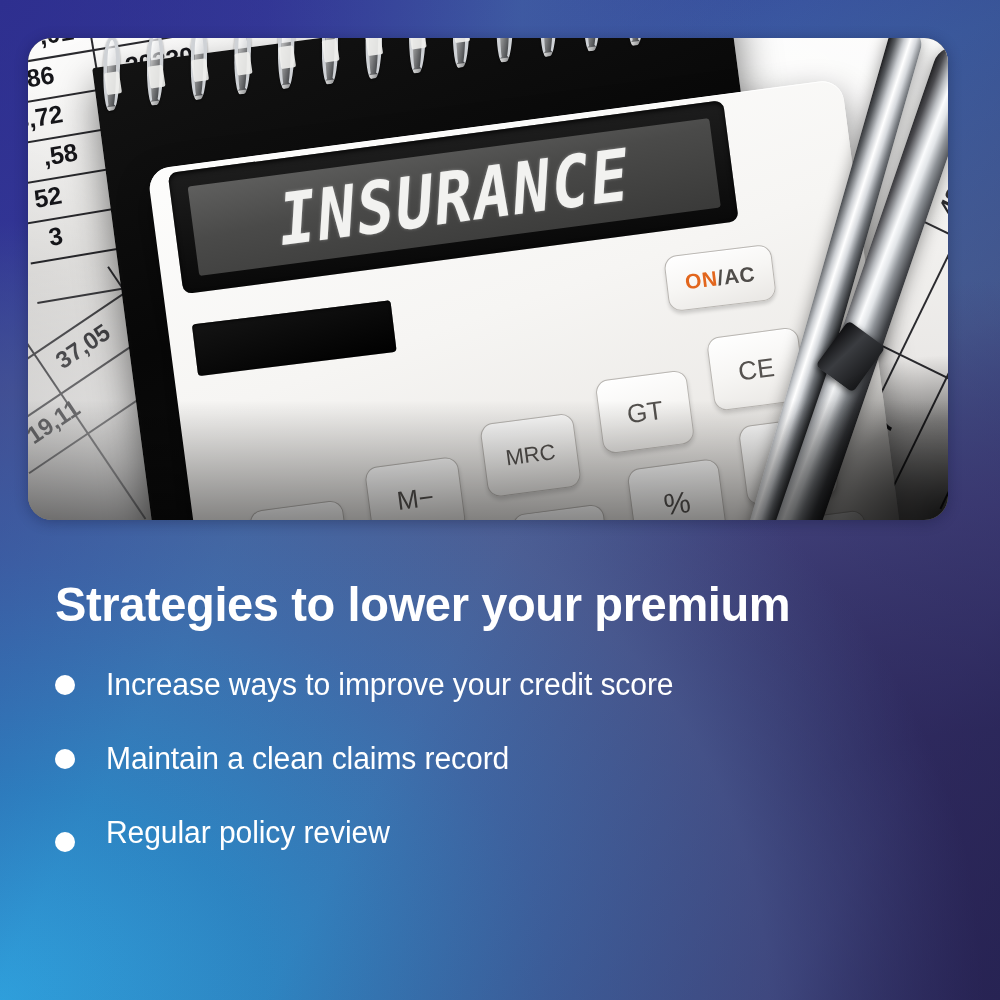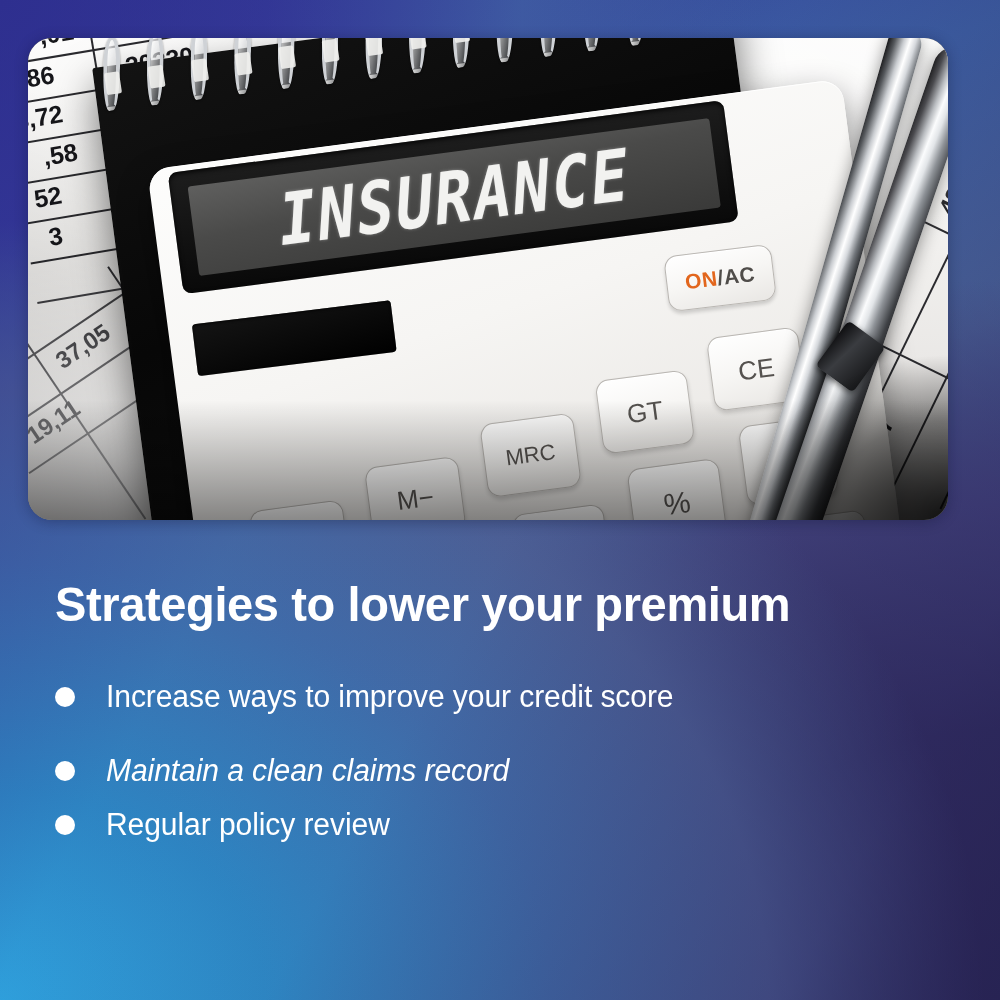--- a/index.html
+++ b/index.html
@@ -181,34 +181,34 @@
   }
 
   
   .content{ position:absolute; left:0; top:520px; width:1000px; }
   .title{
     position:absolute; left:55px; top:56px;
     font-size:49px; font-weight:700; color:#ffffff;
     letter-spacing:-.4px; white-space:nowrap;
     transform:scaleX(.96); transform-origin:left center;
   }
-  .bullets{ position:absolute; left:55px; top:158px; width:700px; }
+  .bullets{ position:absolute; left:55px; top:146px; width:700px; }
   .bullet{ position:relative; display:flex; align-items:flex-start; }
   .bullet .dot{
     flex:0 0 auto; width:20px; height:20px; border-radius:50%;
     background:#ffffff; margin-top:9px; margin-right:31px;
   }
   .bullet .btext{
     color:#ffffff; font-size:31px; font-weight:400;
     line-height:38px; letter-spacing:-.1px;
     transform:scaleX(.97); transform-origin:left center;
   }
   .b0{ margin-bottom:36px; }
-  .b1{ margin-bottom:16px;font-style:italic; }
-  .b2{ margin-bottom:46px; }
+  .b1{ margin-bottom:36px; }
+  .b2{ margin-bottom:46px;align-items:flex-end; }
 </style>
 </head>
 <body>
 
 <div class="bg-base"></div>
 <div class="bg-tint"></div>
 
 <div class="photo-card">
   <div class="photo">
 

